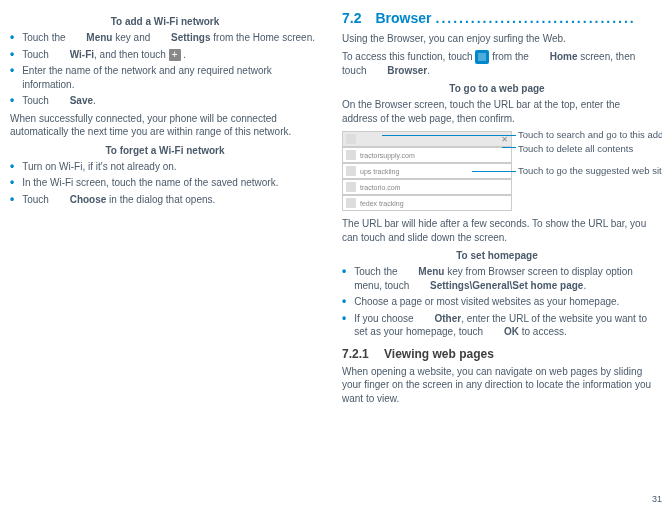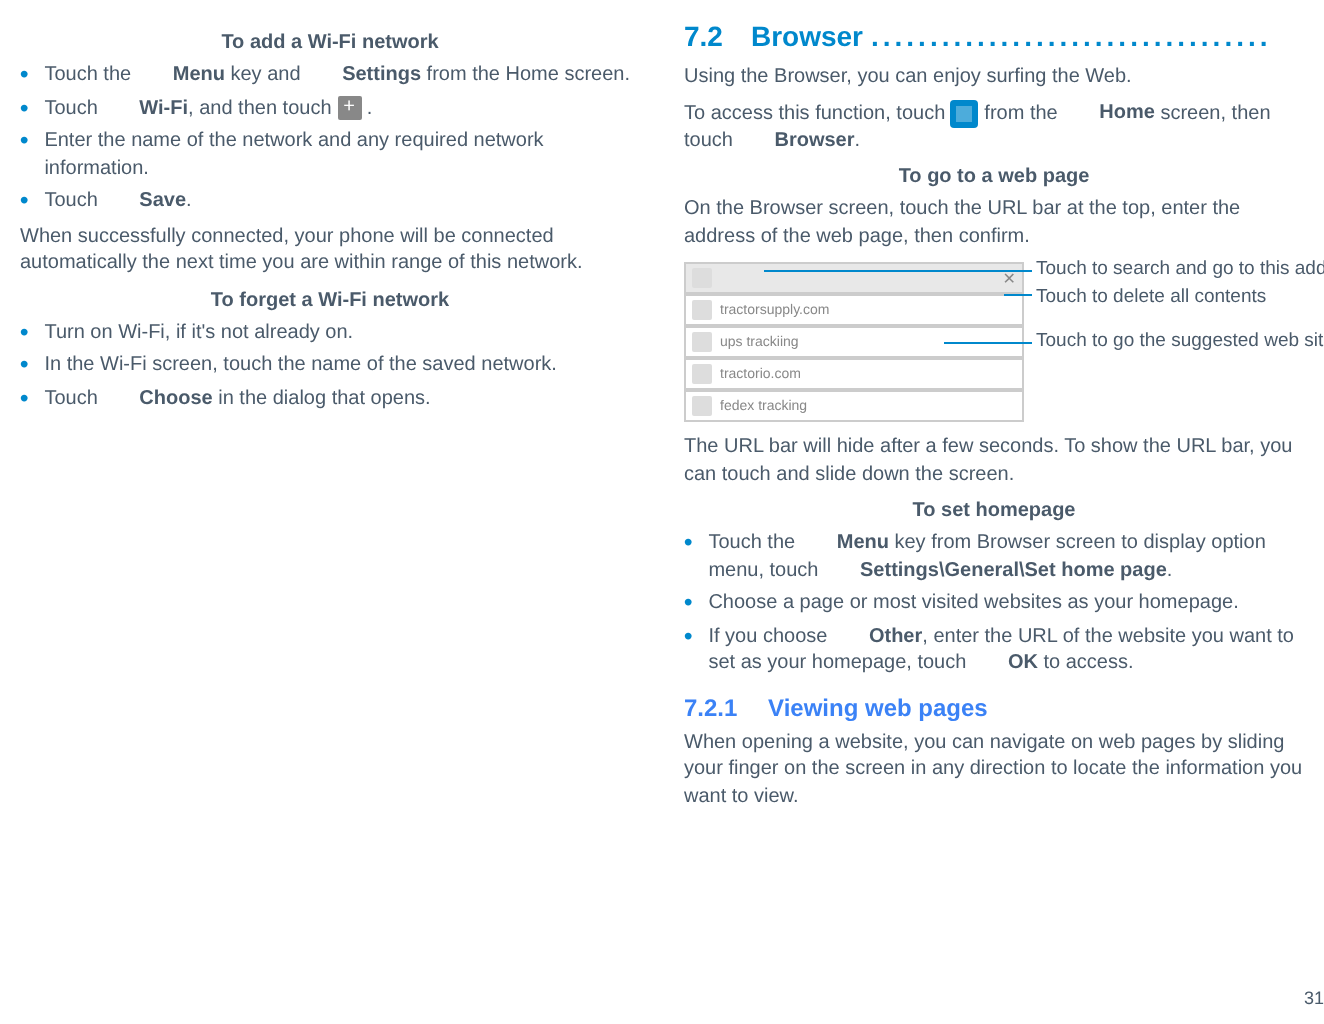--- a/index.html
+++ b/index.html
@@ -67,21 +67,21 @@
     .section-num { margin-right: 14px; }
     .section-title { flex: 0 0 auto; }
     .dots {
       flex: 1;
       overflow: hidden;
       white-space: nowrap;
       letter-spacing: 2px;
       padding-left: 4px;
     }
     .subsection-heading {
-      color: #3b82f6;
+      color: #404040;
       font-weight: bold;
       font-size: 12px;
       margin: 8px 0 4px 0;
     }
     .sub-num { margin-right: 12px; }
     .bold { font-weight: bold; padding-left: 18px; }
     .blue-icon {
       display: inline-block;
       width: 14px;
       height: 14px;

